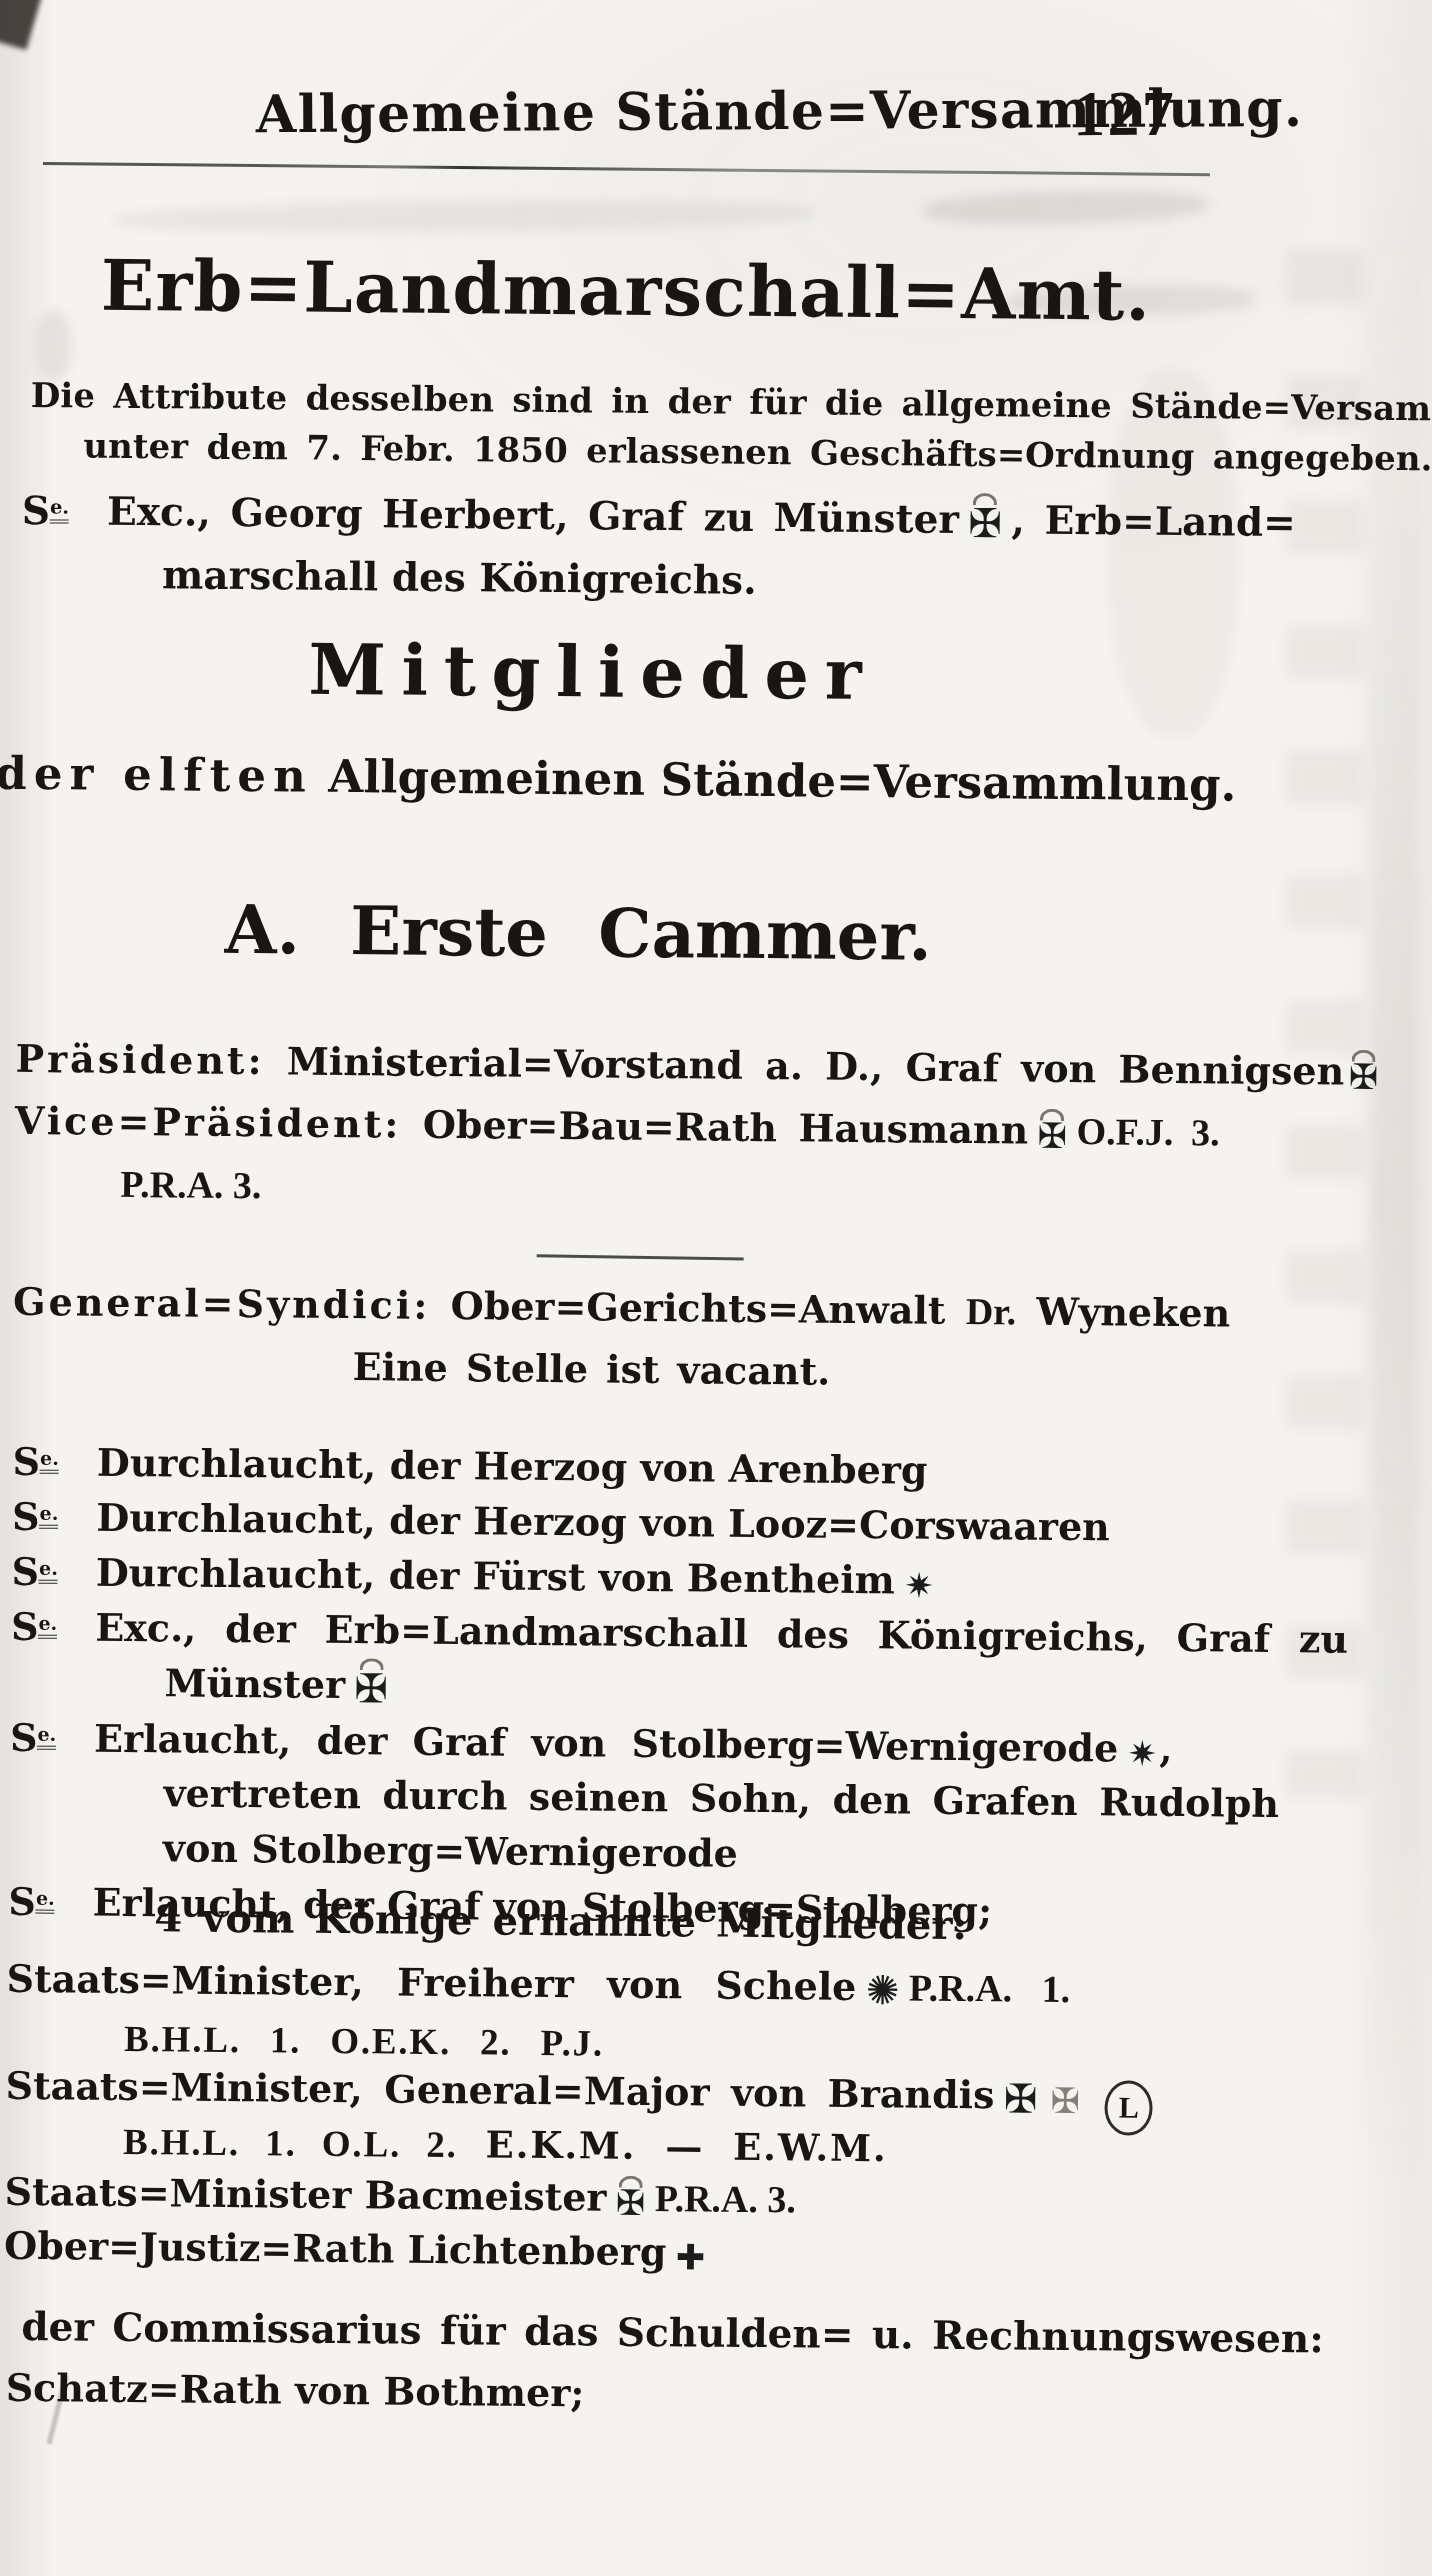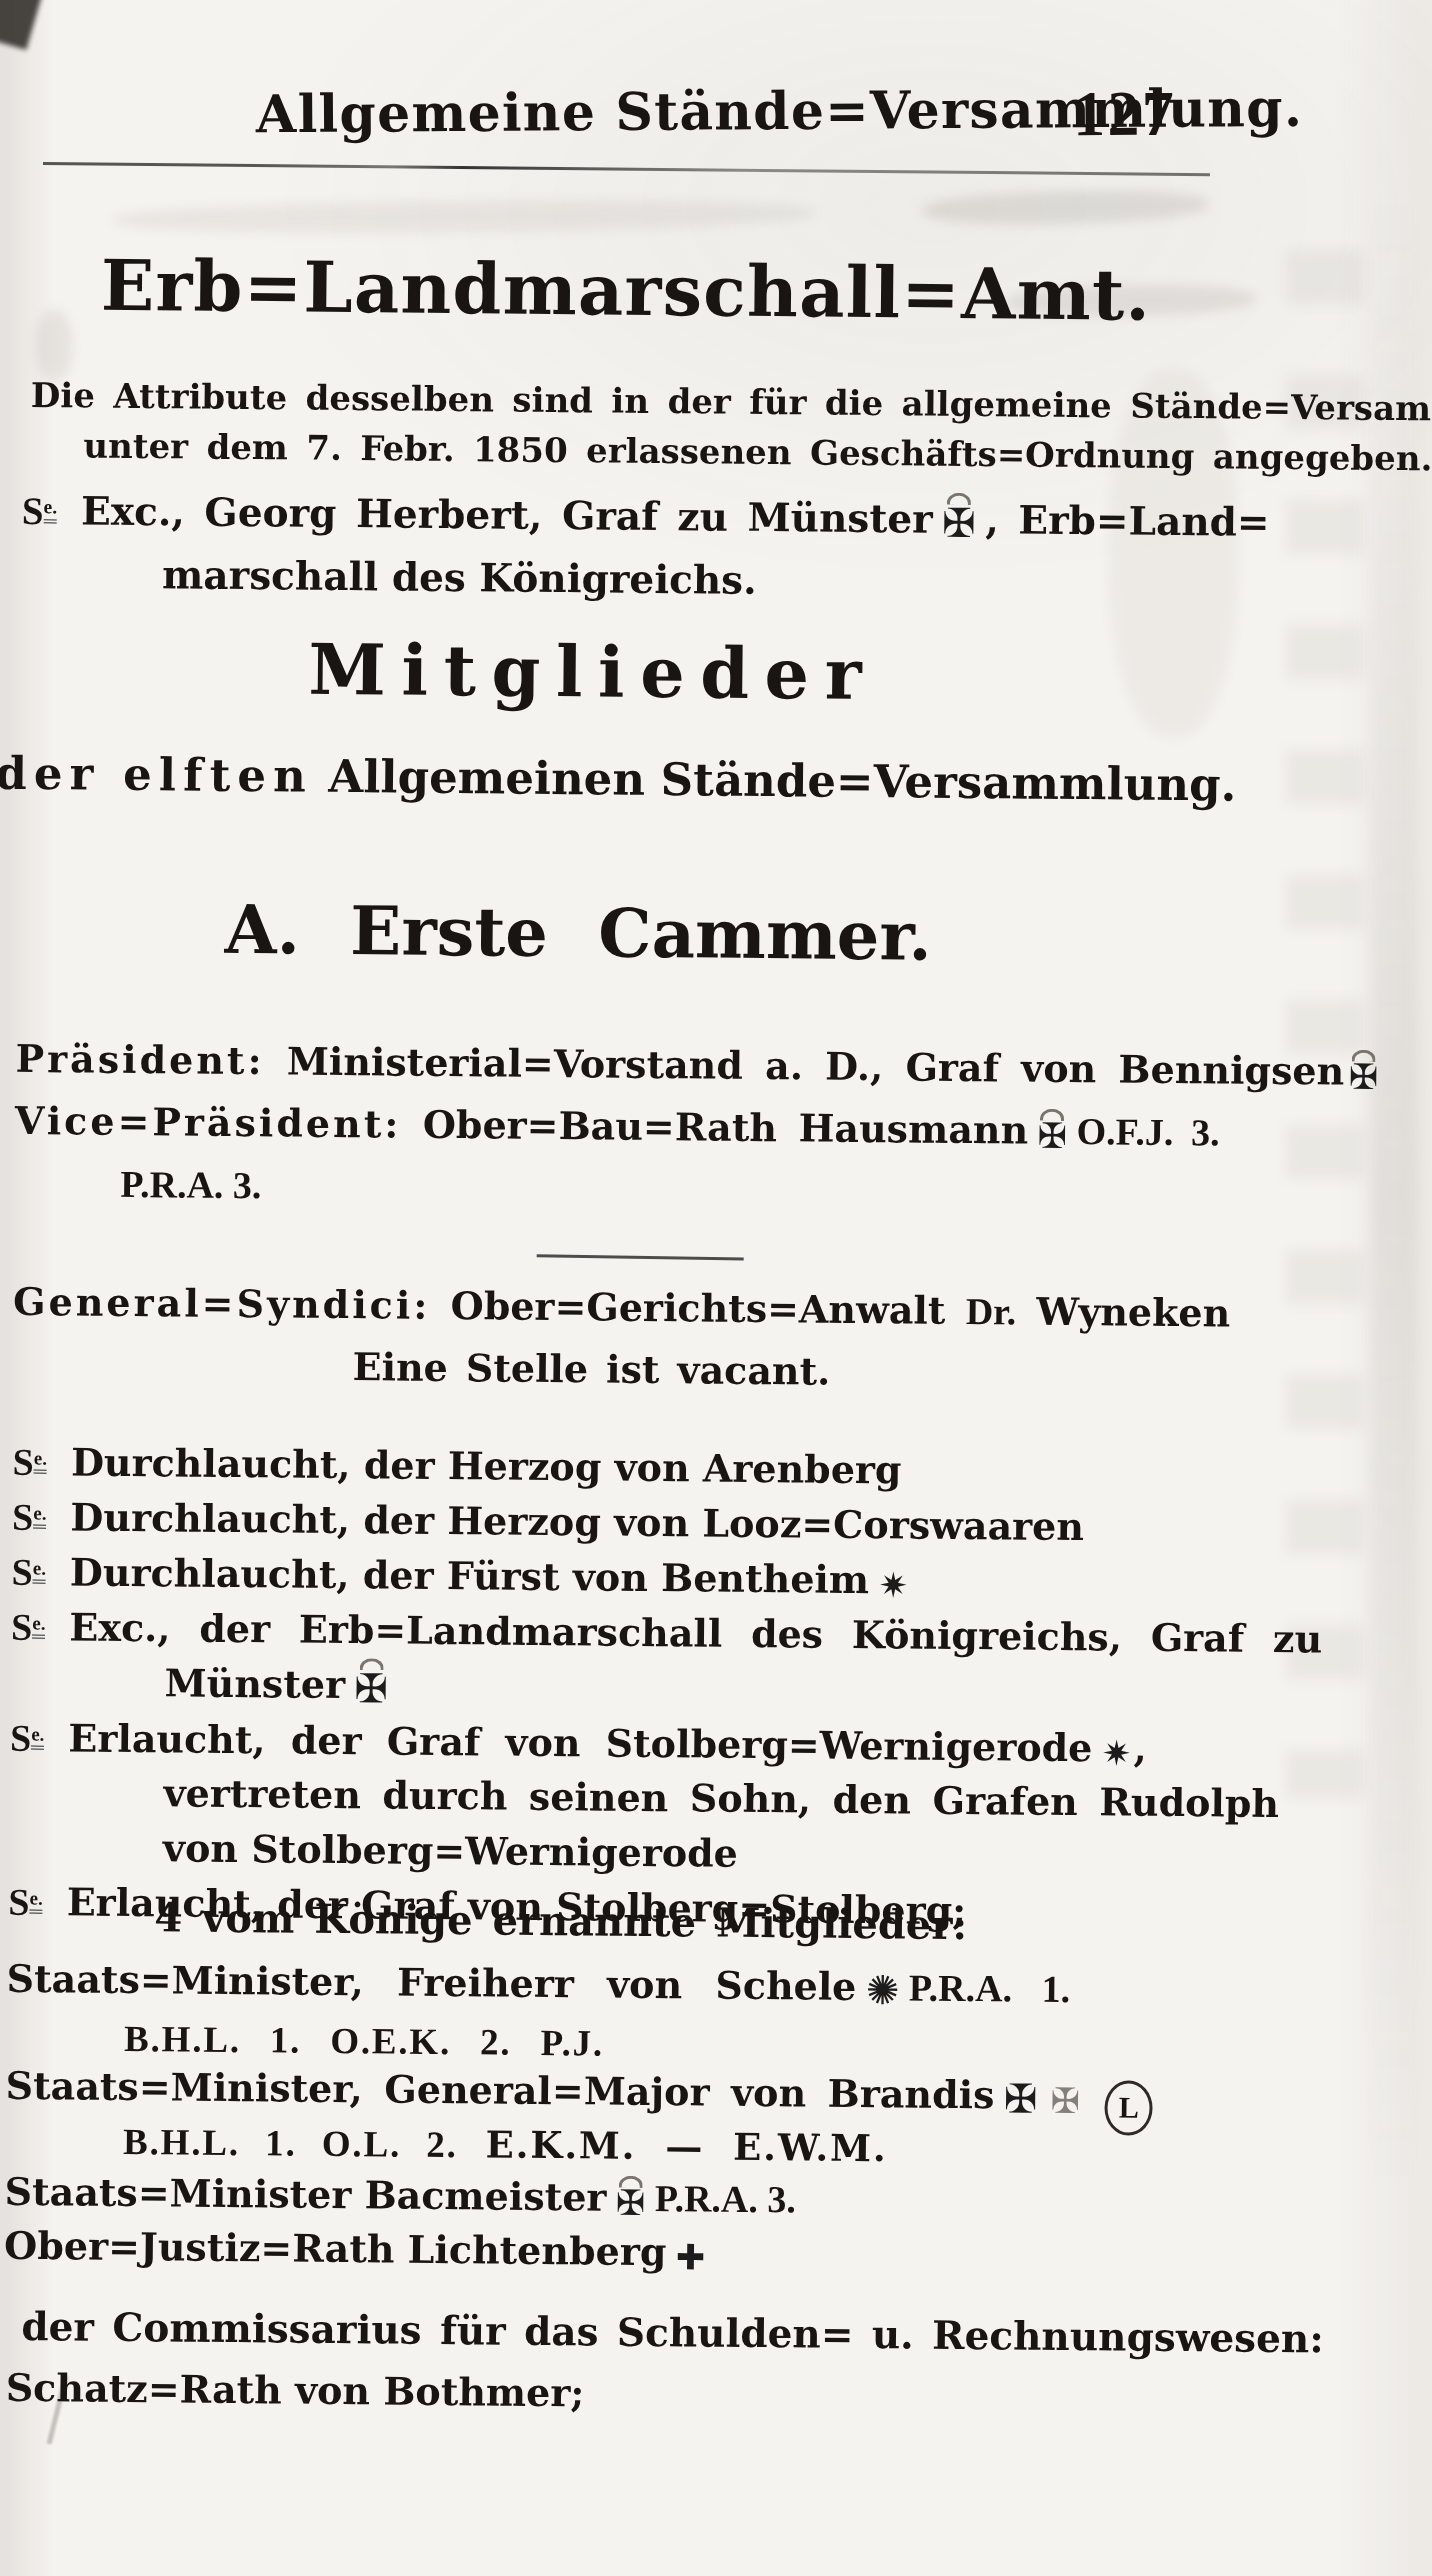--- a/index.html
+++ b/index.html
@@ -43,21 +43,21 @@
 
   .body-line{font-size:38px;}
   .label{letter-spacing:3px;}
   .president{top:1040px;left:24px;word-spacing:9px;}
   .vice{top:1102px;left:24px;word-spacing:8.3px;}
   .pra3{top:1164px;left:130px;}
   .rule2{top:1250px;left:547px;width:207px;height:3px;background:#4c4c4c;transform:rotate(.4deg);}
   .syndici{top:1283px;left:24px;word-spacing:7.1px;}
   .syndici2{top:1345px;left:364px;word-spacing:4.8px;}
 
-  .se{display:inline-block;margin-right:24px;font-family:Liberation Serif, serif;}
+  .se{display:inline-block;margin-right:38px;}
   .se .sup{display:inline-block;font-size:.5em;transform:translateY(-.55em);
            border-bottom:4.2px double #2a2a2a;padding-bottom:2.4px;line-height:1;}
   .cont{}
 
   .sp14{word-spacing:8.3px;} .sp20{word-spacing:12px;} .sp26{word-spacing:15.5px;} .sp34{word-spacing:20px;}
 
   .royalhead{top:1896px;left:89px;width:977px;text-align:center;font-size:40px;word-spacing:6px;}
   .schele1{top:1960px;left:24px;}
   .schele2{top:2019px;left:142px;font-size:37px;word-spacing:18px;letter-spacing:1.8px;}
   .brandis1{top:2067px;left:24px;}

